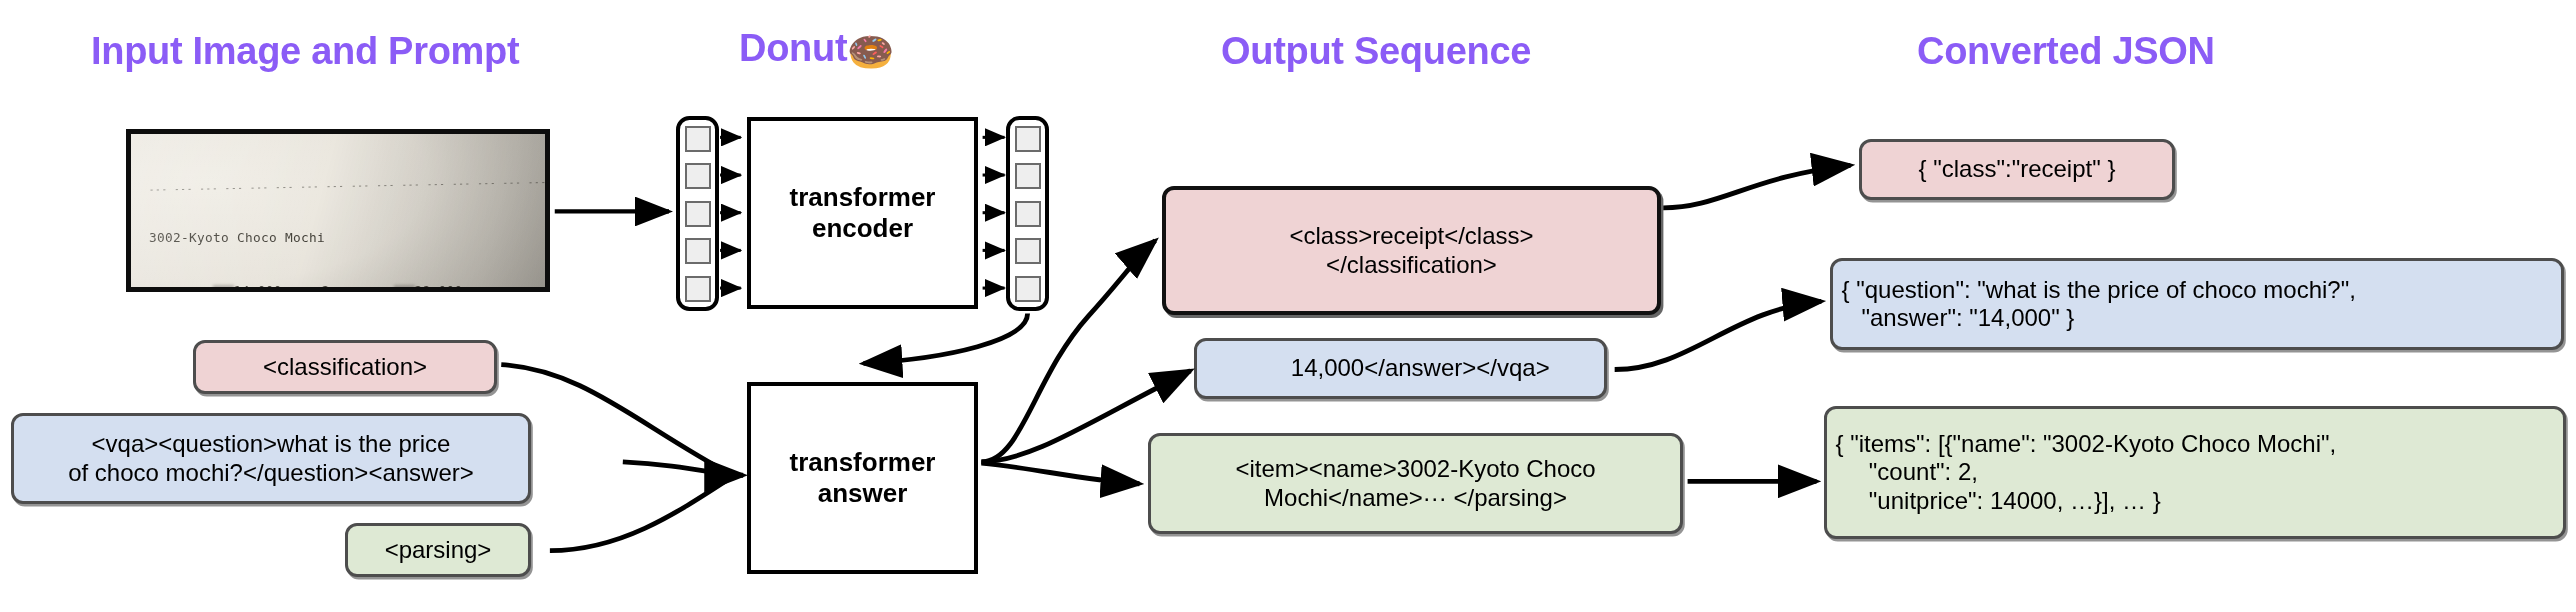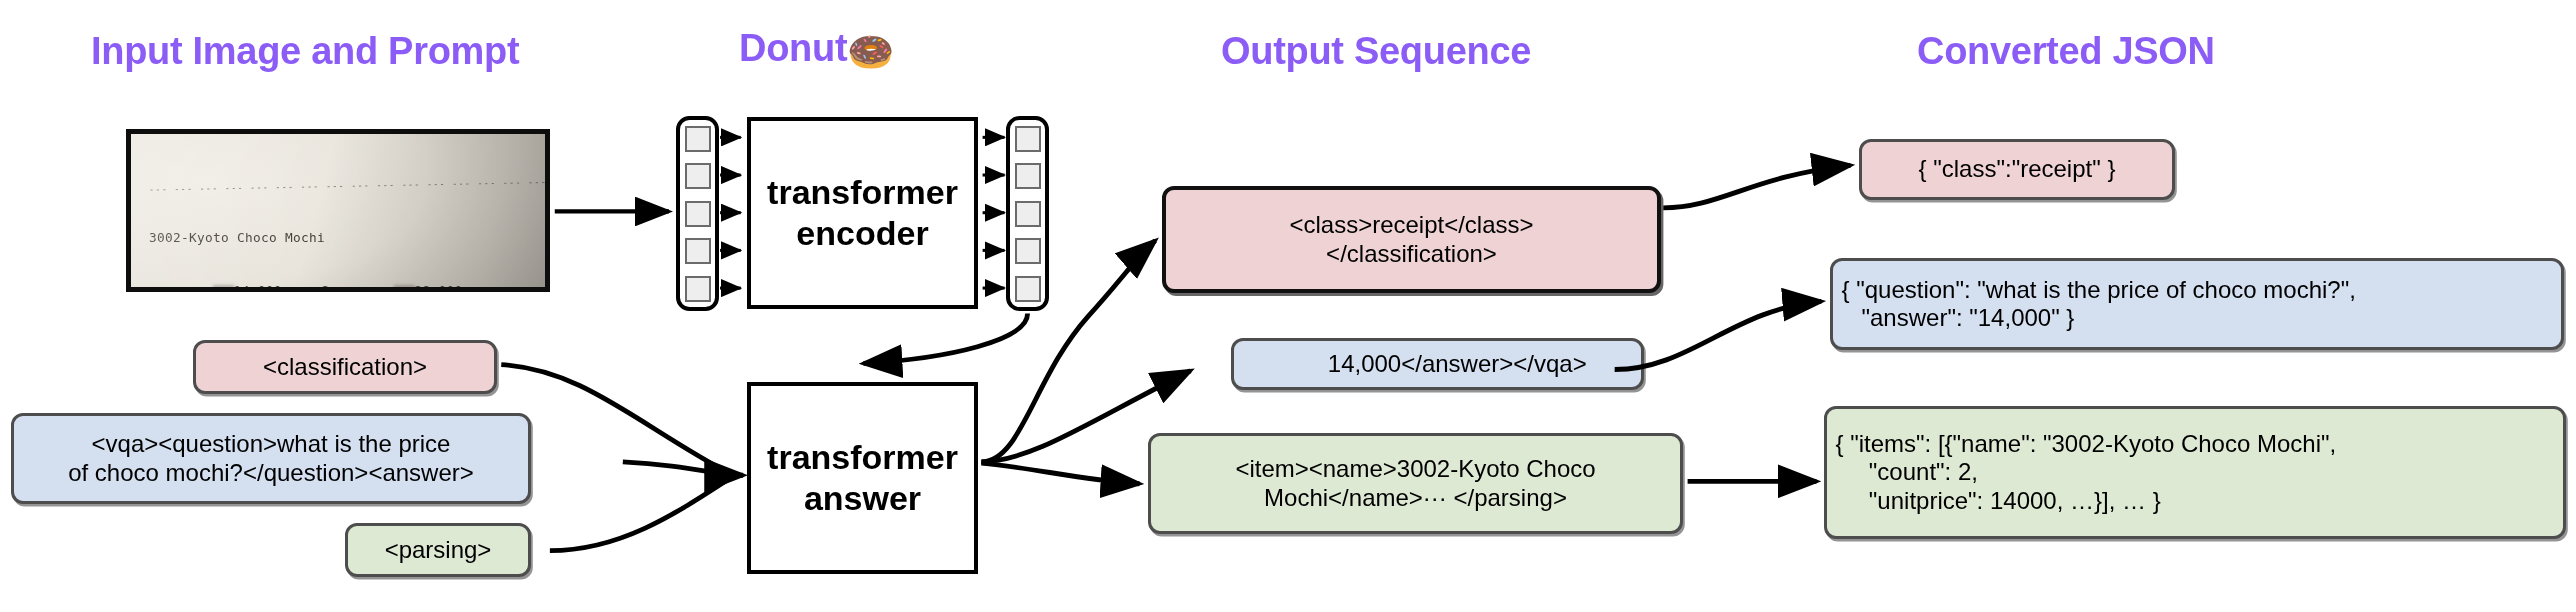--- a/index.html
+++ b/index.html
@@ -110,21 +110,21 @@
   .hardbox {
     position: absolute;
     box-sizing: border-box;
     background: #ffffff;
     border: 4.3px solid #000000;
     display: flex;
     align-items: center;
     justify-content: center;
     text-align: center;
     font-weight: bold;
-    font-size: 34px;
+    font-size: 26px;
     line-height: 1.2;
     color: #000000;
   }
 
   
   .tokenstrip {
     position: absolute;
     box-sizing: border-box;
     border: 4.9px solid #000000;
     border-radius: 13.4px;
@@ -211,28 +211,28 @@
     <div class="tok"></div>
   </div>
 
   <div class="hardbox" style="left:747px; top:382px; width:231px; height:192px;">
     <div>
       <span>transformer</span><br>
       <span>answer</span>
     </div>
   </div>
 
-  <div class="rbox pink thick" style="left:1162px; top:186px; width:499px; height:107px;">
+  <div class="rbox pink thick" style="left:1162px; top:186px; width:499px; height:129px;">
     <div>
       <span>&lt;class&gt;receipt&lt;/class&gt;</span><br>
       <span>&lt;/classification&gt;</span>
     </div>
   </div>
 
-  <div class="rbox blue" style="left:1231px; top:338px; width:413px; height:52px;padding-left:48px;">14,000&lt;/answer&gt;&lt;/vqa&gt;</div>
+  <div class="rbox blue" style="left:1194px; top:338px; width:413px; height:61px;padding-left:48px;">14,000&lt;/answer&gt;&lt;/vqa&gt;</div>
 
   <div class="rbox green" style="left:1148px; top:433px; width:535px; height:101px;">
     <div>
       <span>&lt;item&gt;&lt;name&gt;3002-Kyoto Choco</span><br>
       <span>Mochi&lt;/name&gt;··· &lt;/parsing&gt;</span>
     </div>
   </div>
 
   <div class="rbox pink" style="left:1859px; top:139px; width:316px; height:61px;">{ "class":"receipt" }</div>
 

